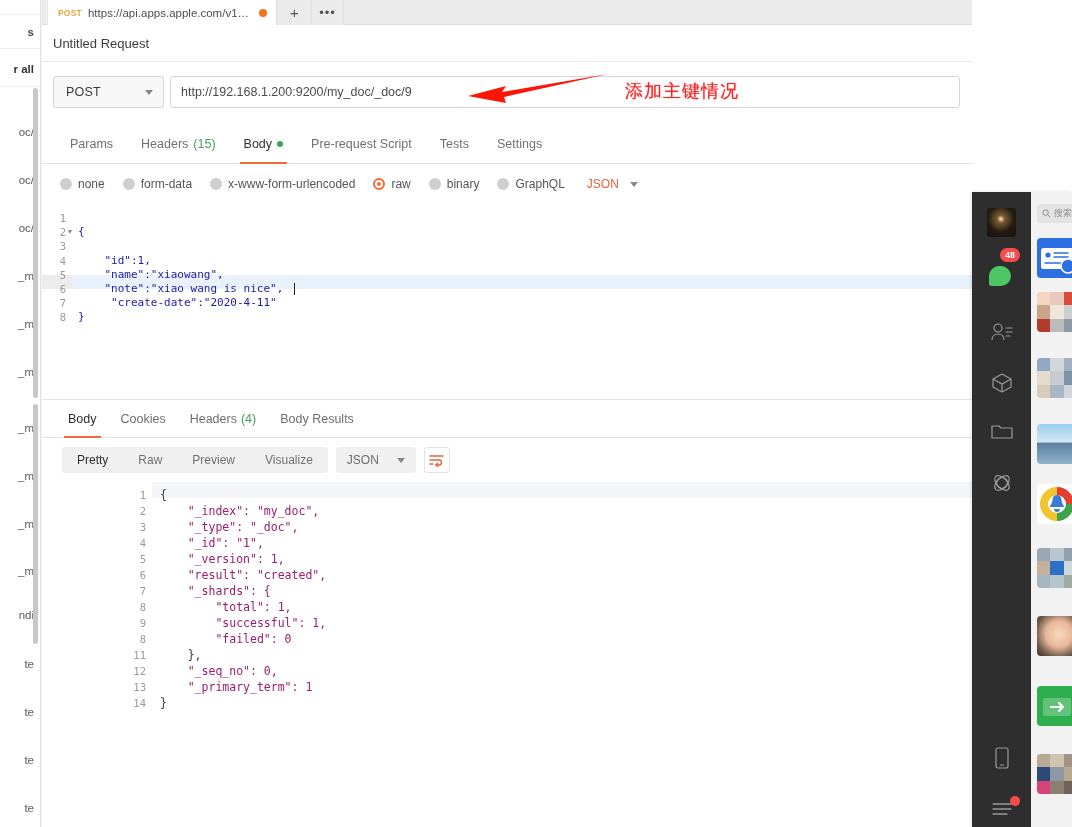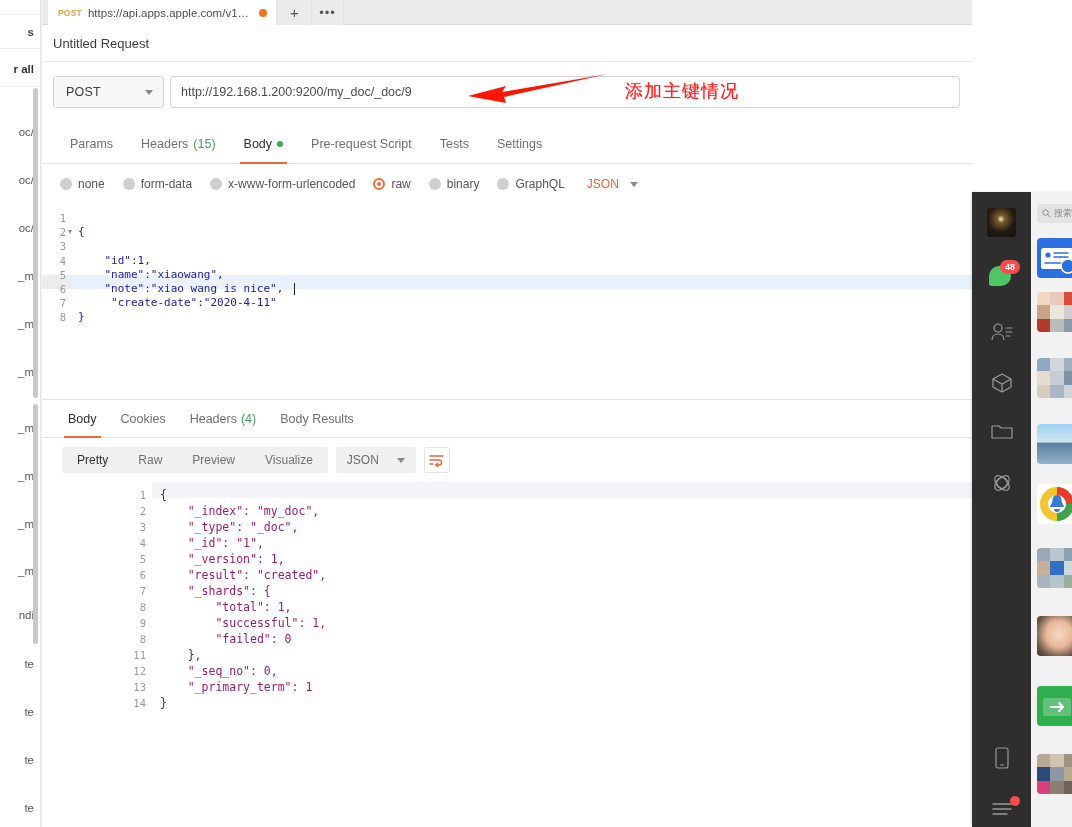--- a/index.html
+++ b/index.html
@@ -476,21 +476,21 @@
       <div class="rcl rpun" style="top:213px">}</div>
     </div>
 
   </div>
 
   <div class="wechat">
     <div class="wx-rail">
       <div class="wx-avatar"></div>
 
       <div class="wx-chatdot"></div>
-      <div class="wx-badge" style="left:28px; top:68px">48</div>
+      <div class="wx-badge" style="left:28px; top:56px">48</div>
 
       <div class="wx-ic" style="top:130px">
         <svg width="24" height="20" viewBox="0 0 24 20">
           <circle cx="8" cy="6" r="4" stroke="#9a9a9a" stroke-width="1.2" fill="none"></circle>
           <path d="M2 18c0-4 3-6 6-6s6 2 6 6" stroke="#9a9a9a" stroke-width="1.2" fill="none"></path>
           <path d="M16 6h6M16 10h6M16 14h4" stroke="#9a9a9a" stroke-width="1.2" stroke-linecap="round"></path>
         </svg>
       </div>
 
       <div class="wx-ic" style="top:180px">

